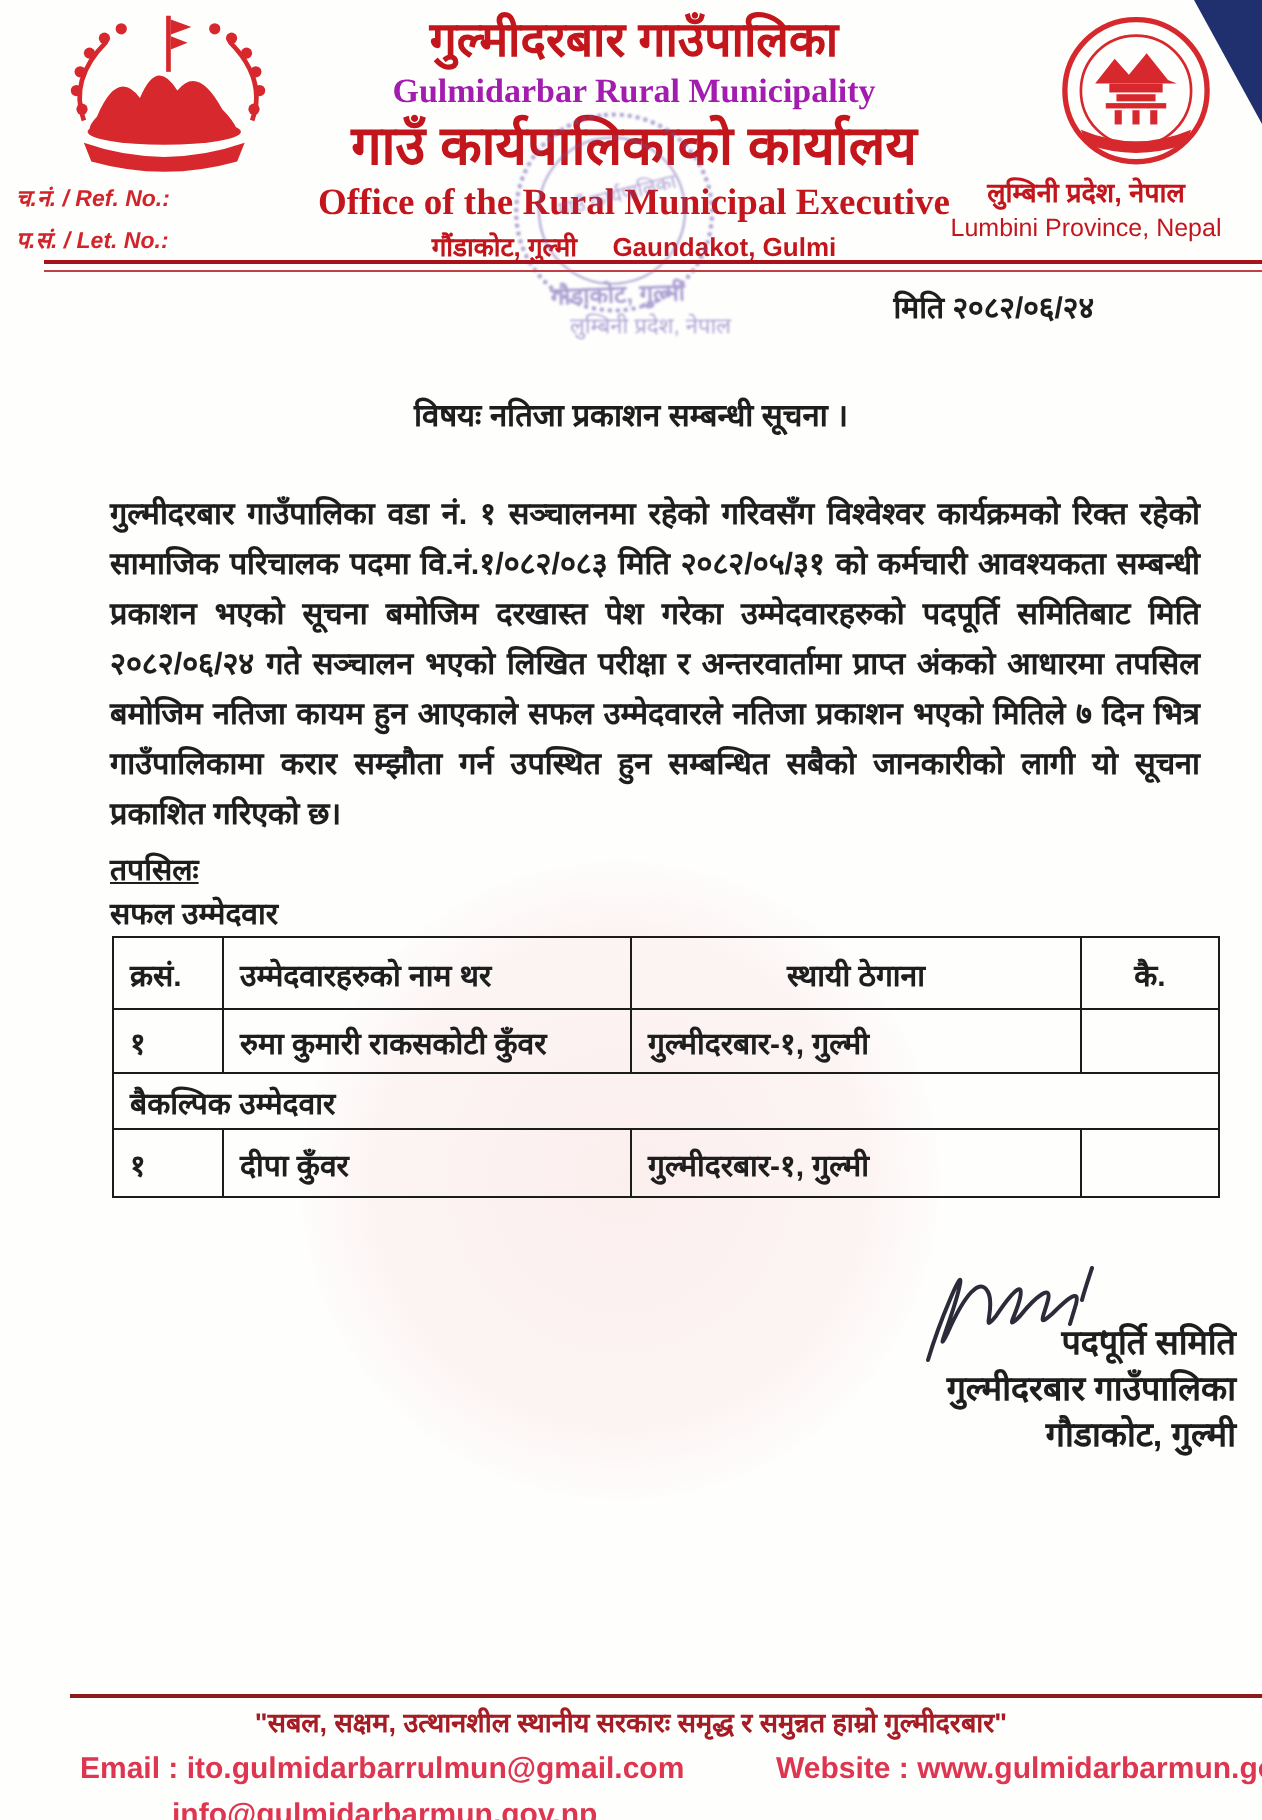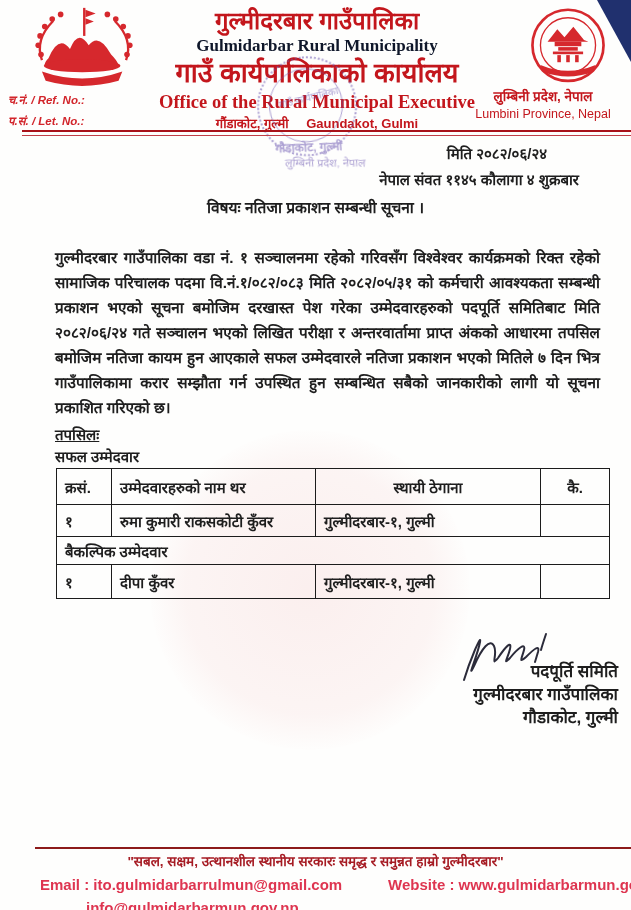--- a/index.html
+++ b/index.html
@@ -10,21 +10,21 @@
   }
   
   .corner-triangle{position:absolute;top:0;right:0;width:0;height:0;
     border-top:62px solid #20306e;border-left:34px solid transparent;}
   .emblem-left{position:absolute;left:32px;top:6px;width:104px;height:86px;}
   .seal-right{position:absolute;left:528px;top:8px;width:80px;height:80px;}
   .ref-block{position:absolute;left:8px;top:90px;line-height:21px;
     color:#d2252b;font-size:11.5px;font-weight:600;font-style:italic;}
   .center-head{position:absolute;left:143px;top:6px;width:348px;text-align:center;}
   .np-title1{font-size:24px;font-weight:bold;color:#c3161c;line-height:29px;}
-  .en-title1{font-size:17px;font-weight:bold;color:#0f172a;
+  .en-title1{font-size:17px;font-weight:bold;color:#a21caf;
     font-family:"Liberation Serif","DejaVu Serif",serif;line-height:22px;}
   .np-title2{font-size:27px;font-weight:bold;color:#c3161c;line-height:33px;}
   .en-title2{font-size:18.5px;font-weight:bold;color:#c3161c;
     font-family:"Liberation Serif","DejaVu Serif",serif;line-height:24px;}
   .loc-line{font-size:13px;color:#c3161c;line-height:20px;font-weight:600;}
   .loc-line span{margin:0 7px;}
   .province-block{position:absolute;left:468px;top:88px;width:150px;
     text-align:center;color:#c3161c;}
   .province-np{font-size:13.5px;font-weight:bold;line-height:18px;}
   .province-en{font-size:12.5px;line-height:17px;}
@@ -164,21 +164,20 @@
     <div class="c1"></div>
       <div class="c2"></div>
     <div class="t3">गाउँ कार्यपालिका</div>
     <div class="t1">गौडाकोट, गुल्मी</div>
     <div class="t2">लुम्बिनी प्रदेश, नेपाल</div>
   </div>
 
   <div class="head-rule"></div>
 
   <div class="date-line">मिति २०८२/०६/२४</div>
-  <div class="samvat-line">नेपाल संवत ११४५ कौलागा ४ शुक्रबार</div>
   <div class="subject-line">विषयः नतिजा प्रकाशन सम्बन्धी सूचना ।</div>
 
   <div class="watermark"></div>
 
   <div class="body-par">गुल्मीदरबार गाउँपालिका  वडा नं. १ सञ्चालनमा रहेको गरिवसँग विश्वेश्वर कार्यक्रमको रिक्त रहेको सामाजिक परिचालक पदमा वि.नं.१/०८२/०८३ मिति २०८२/०५/३१ को कर्मचारी आवश्यकता सम्बन्धी प्रकाशन भएको सूचना बमोजिम दरखास्त पेश गरेका उम्मेदवारहरुको पदपूर्ति समितिबाट मिति २०८२/०६/२४ गते सञ्चालन भएको लिखित परीक्षा र अन्तरवार्तामा प्राप्त अंकको आधारमा तपसिल बमोजिम नतिजा कायम हुन आएकाले सफल उम्मेदवारले नतिजा प्रकाशन भएको मितिले ७ दिन भित्र गाउँपालिकामा करार सम्झौता गर्न उपस्थित हुन सम्बन्धित सबैको जानकारीको लागी यो सूचना प्रकाशित गरिएको छ।</div>
 
   <div class="tapasil">तपसिलः</div>
   <div class="successful">सफल उम्मेदवार</div>
 
   <table class="result-table">

